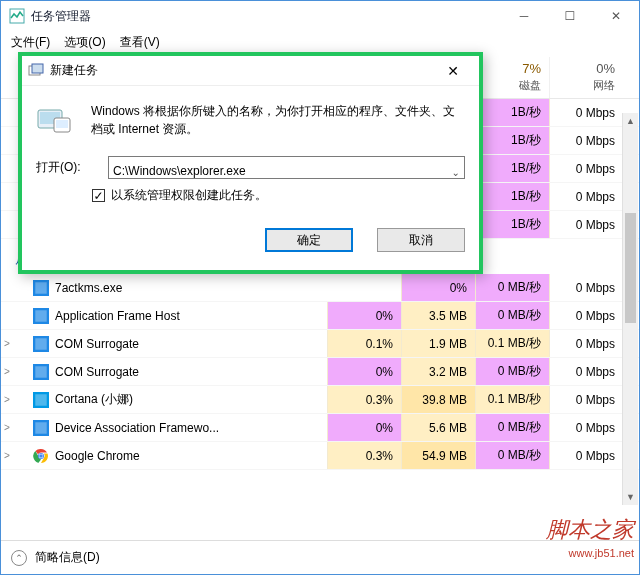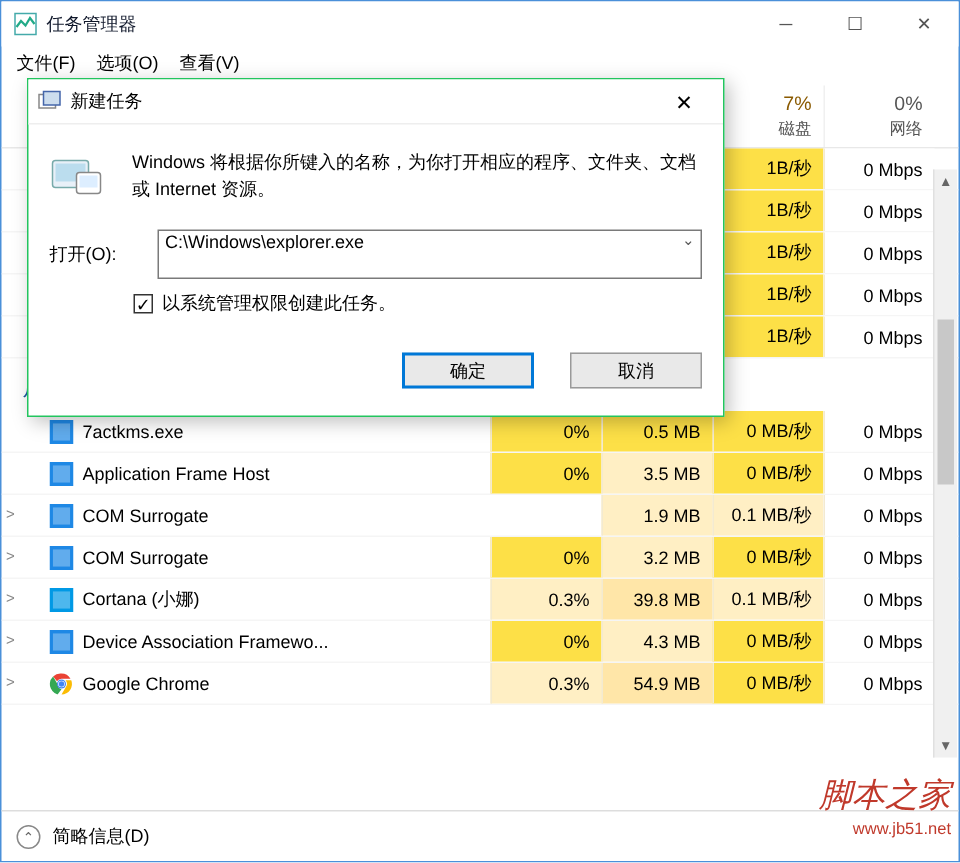--- a/index.html
+++ b/index.html
@@ -18,43 +18,43 @@
 .stat-col{width:74px;text-align:right;padding:4px 8px 2px 0;border-left:1px solid #f0f0f0}
 .stat-pct{font-size:13px;color:#555}
 .stat-pct.hot{color:#8a5a00}
 .stat-lbl{font-size:11px;color:#555;margin-top:2px}
 .section-title{padding:10px 0 6px 14px;font-size:15px;color:#1a5b9e}
 .row{display:flex;height:28px;align-items:center;border-bottom:1px solid #f5f5f5}
 .row .icon{width:16px;height:16px;margin:0 6px 0 20px;flex-shrink:0}
 .row .exp{width:12px;text-align:center;color:#888;font-size:10px}
 .row .name{flex:1;padding-right:6px;white-space:nowrap;overflow:hidden;text-overflow:ellipsis}
 .cell{width:74px;text-align:right;padding-right:8px;height:100%;display:flex;align-items:center;justify-content:flex-end;border-left:1px solid #f3ead0}
-.c0{background:#fde047}
+.c0{background:#f0abfc}
 .c1{background:#ffefc4}
 .c2{background:#ffe6a8}
 .footer{height:34px;border-top:1px solid #ddd;display:flex;align-items:center;padding:0 10px}
 .footer-icon{width:16px;height:16px;border:1px solid #888;border-radius:50%;display:flex;align-items:center;justify-content:center;font-size:9px;margin-right:8px;color:#666}
 .scrollbar{position:absolute;right:1px;top:60px;bottom:35px;width:16px;background:#f0f0f0;border-left:1px solid #e0e0e0}
 .scrollbar .thumb{position:absolute;left:2px;right:2px;top:100px;height:110px;background:#c8c8c8}
 .scrollbar .arr{position:absolute;left:0;right:0;height:16px;text-align:center;font-size:9px;color:#666;line-height:16px}
 .watermark{position:absolute;right:6px;bottom:30px;font-family:"KaiTi",serif;font-size:22px;color:#c0392b;font-style:italic;text-shadow:0 0 1px #fff}
 .watermark-url{position:absolute;right:6px;bottom:16px;font-size:11px;color:#c0392b}
 
-.dialog{position:absolute;left:18px;top:52px;width:465px;background:#fff;border:1px solid #22c55e;box-shadow:3px 3px 12px rgba(0,0,0,.25);z-index:10}
+.dialog{position:absolute;left:18px;top:52px;width:465px;background:#fff;border:4px solid #22c55e;box-shadow:3px 3px 12px rgba(0,0,0,.25);z-index:10}
 .dialog-title{height:30px;display:flex;align-items:center;padding:0 6px;background:#fff;border-bottom:1px solid #eee}
 .dialog-title .dicon{width:16px;height:16px;margin-right:6px}
 .dialog-title .dt{flex:1;color:#000}
 .dialog-title .dclose{width:40px;text-align:center;font-size:14px}
 .dialog-body{padding:16px 14px 8px 14px}
 .msg-row{display:flex;gap:19px;margin-bottom:18px}
 .msg-icon{width:36px;height:32px;flex-shrink:0;margin-top:2px}
 .msg-text{line-height:18px;color:#000}
 .field-row{display:flex;align-items:center;gap:22px;margin-bottom:8px}
 .field-label{width:50px;color:#000}
-.combo{flex:1;height:33px;border:1px solid #7a7a7a;display:flex;align-items:flex-start;padding:0 4px;position:relative}
+.combo{flex:1;height:23px;border:1px solid #7a7a7a;display:flex;align-items:flex-end;padding:0 4px;position:relative}
 .combo .caret{position:absolute;right:4px;font-size:10px;color:#555}
 .chk-row{display:flex;align-items:center;gap:6px;padding-left:56px;margin-bottom:20px}
 .chk{width:13px;height:13px;border:1px solid #333;display:flex;align-items:center;justify-content:center;font-size:10px;color:#000}
 .btn-row{display:flex;justify-content:flex-end;gap:24px;padding:4px 0 10px 0}
 .btn{width:88px;height:24px;border:1px solid #999;background:#e9e9e9;display:flex;align-items:center;justify-content:center}
 .btn.primary{border:2px solid #0078d7}
 .app-icon-sq{width:14px;height:14px;display:inline-block}
 </style>
 </head>
 <body>
@@ -129,21 +129,20 @@
 
     <div id="process-rows">
         <div class="row">
           <span class="exp"></span>
           <span class="icon app-icon-sq"><svg viewBox="0 0 14 14">
               <rect width="14" height="14" fill="#1e88e5"></rect>
               <rect x="2" y="2" width="10" height="10" fill="#fff" opacity=".3"></rect>
             </svg></span>
           <span class="name">7actkms.exe</span>
           <div class="cell c0">0%</div>
-          <div class="cell c0">0.5 MB</div>
           <div class="cell c0">0 MB/秒</div>
           <div class="cell" style="background:#fff">0 Mbps</div>
           <div style="width:16px"></div>
         </div>
         <div class="row">
           <span class="exp"></span>
           <span class="icon app-icon-sq"><svg viewBox="0 0 14 14">
               <rect width="14" height="14" fill="#1e88e5"></rect>
               <rect x="2" y="2" width="10" height="10" fill="#fff" opacity=".3"></rect>
             </svg></span>
@@ -154,20 +153,21 @@
           <div class="cell" style="background:#fff">0 Mbps</div>
           <div style="width:16px"></div>
         </div>
         <div class="row">
           <span class="exp">&gt;</span>
           <span class="icon app-icon-sq"><svg viewBox="0 0 14 14">
               <rect width="14" height="14" fill="#1e88e5"></rect>
               <rect x="2" y="2" width="10" height="10" fill="#fff" opacity=".3"></rect>
             </svg></span>
           <span class="name">COM Surrogate</span>
+          <div class="cell c1">0.1%</div>
           <div class="cell c1">1.9 MB</div>
           <div class="cell c1">0.1 MB/秒</div>
           <div class="cell" style="background:#fff">0 Mbps</div>
           <div style="width:16px"></div>
         </div>
         <div class="row">
           <span class="exp">&gt;</span>
           <span class="icon app-icon-sq"><svg viewBox="0 0 14 14">
               <rect width="14" height="14" fill="#1e88e5"></rect>
               <rect x="2" y="2" width="10" height="10" fill="#fff" opacity=".3"></rect>
@@ -193,21 +193,21 @@
           <div style="width:16px"></div>
         </div>
         <div class="row">
           <span class="exp">&gt;</span>
           <span class="icon app-icon-sq"><svg viewBox="0 0 14 14">
               <rect width="14" height="14" fill="#1e88e5"></rect>
               <rect x="2" y="2" width="10" height="10" fill="#fff" opacity=".3"></rect>
             </svg></span>
           <span class="name">Device Association Framewo...</span>
           <div class="cell c0">0%</div>
-          <div class="cell c1">4.3 MB</div>
+          <div class="cell c1">5.6 MB</div>
           <div class="cell c0">0 MB/秒</div>
           <div class="cell" style="background:#fff">0 Mbps</div>
           <div style="width:16px"></div>
         </div>
         <div class="row">
           <span class="exp">&gt;</span>
           <span class="icon app-icon-sq"><svg viewBox="0 0 16 16">
               <circle cx="8" cy="8" r="7" fill="#fff"></circle>
               <path d="M8 1a7 7 0 016 3.5H8a3.5 3.5 0 00-3 1.7L2.4 3A7 7 0 018 1z" fill="#ea4335"></path>
               <path d="M14.5 5.5A7 7 0 018 15l3-5.2a3.5 3.5 0 00-.3-4.3h3.8z" fill="#fbbc05"></path>

